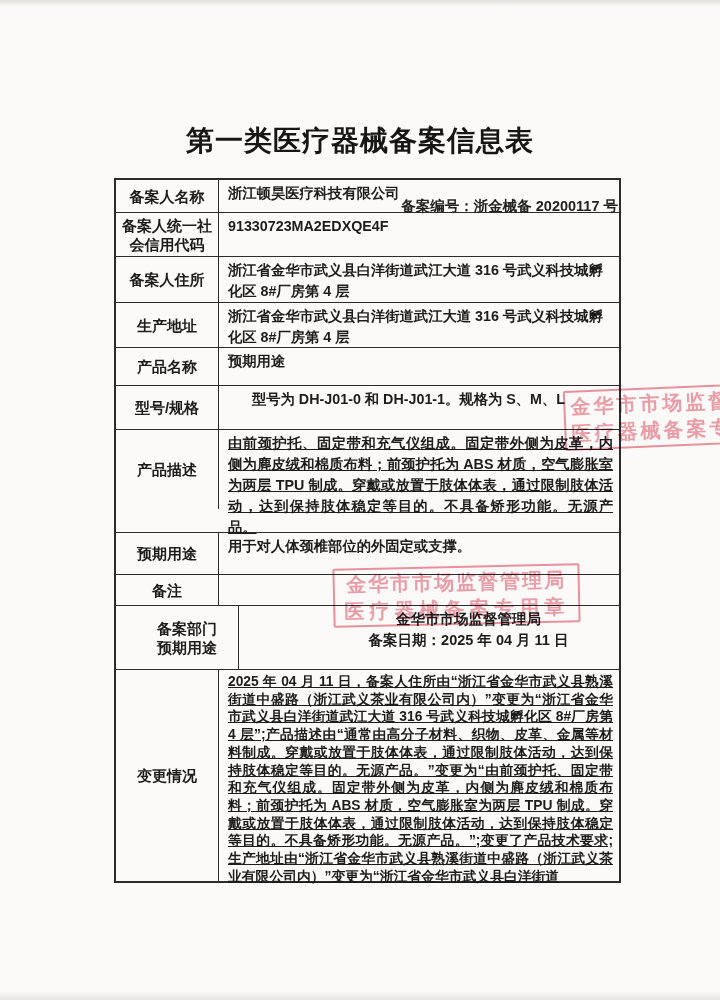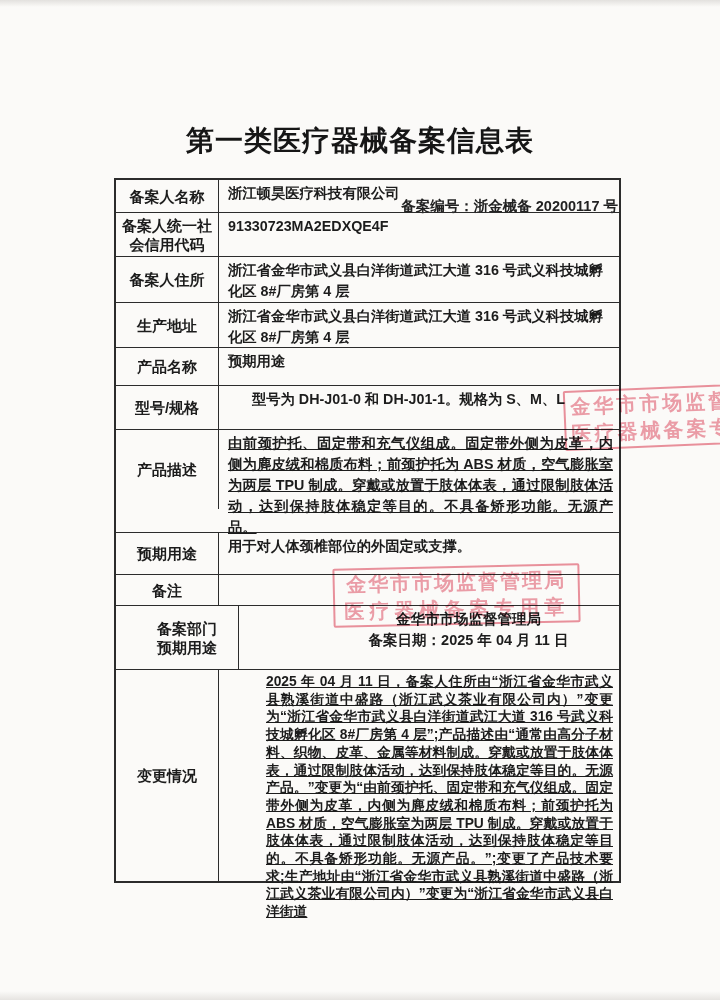--- a/index.html
+++ b/index.html
@@ -51,21 +51,21 @@
     display:flex;align-items:flex-start;
     padding:3px 6px 3px 9px;box-sizing:border-box;
     font-size:14.3px;font-weight:bold;line-height:21px;color:#1c1c1c;
   }
   .cell-value.top{align-items:flex-start;}
   .cell-value.justify .val{text-align:justify;text-decoration:underline;}
   .val{width:100%;}
   .h1{height:32px;} .h2{height:44px;} .h3{height:46px;} .h4{height:45px;}
   .h5{height:38px;} .h6{height:44px;gap:24px;} .h7{height:80px;} .h8{height:42px;margin-top:23px;}
   .h9{height:31px;} .h10{height:64px;padding-left:20px;} .h11{height:212px;}
-  .change-text{font-size:13.8px;line-height:17.7px;margin-left:38px;}
+  .change-text{font-size:13.8px;line-height:17.7px;}
   .dept-block{
     margin:0 auto;text-align:center;transform:translateX(38px);
     font-size:14.5px;font-weight:bold;line-height:21px;
   }
   
   .stamp{
     position:absolute;
     border:2.6px solid rgba(224,80,102,0.62);
     border-radius:2px;
     display:flex;flex-direction:column;justify-content:space-around;align-items:center;

